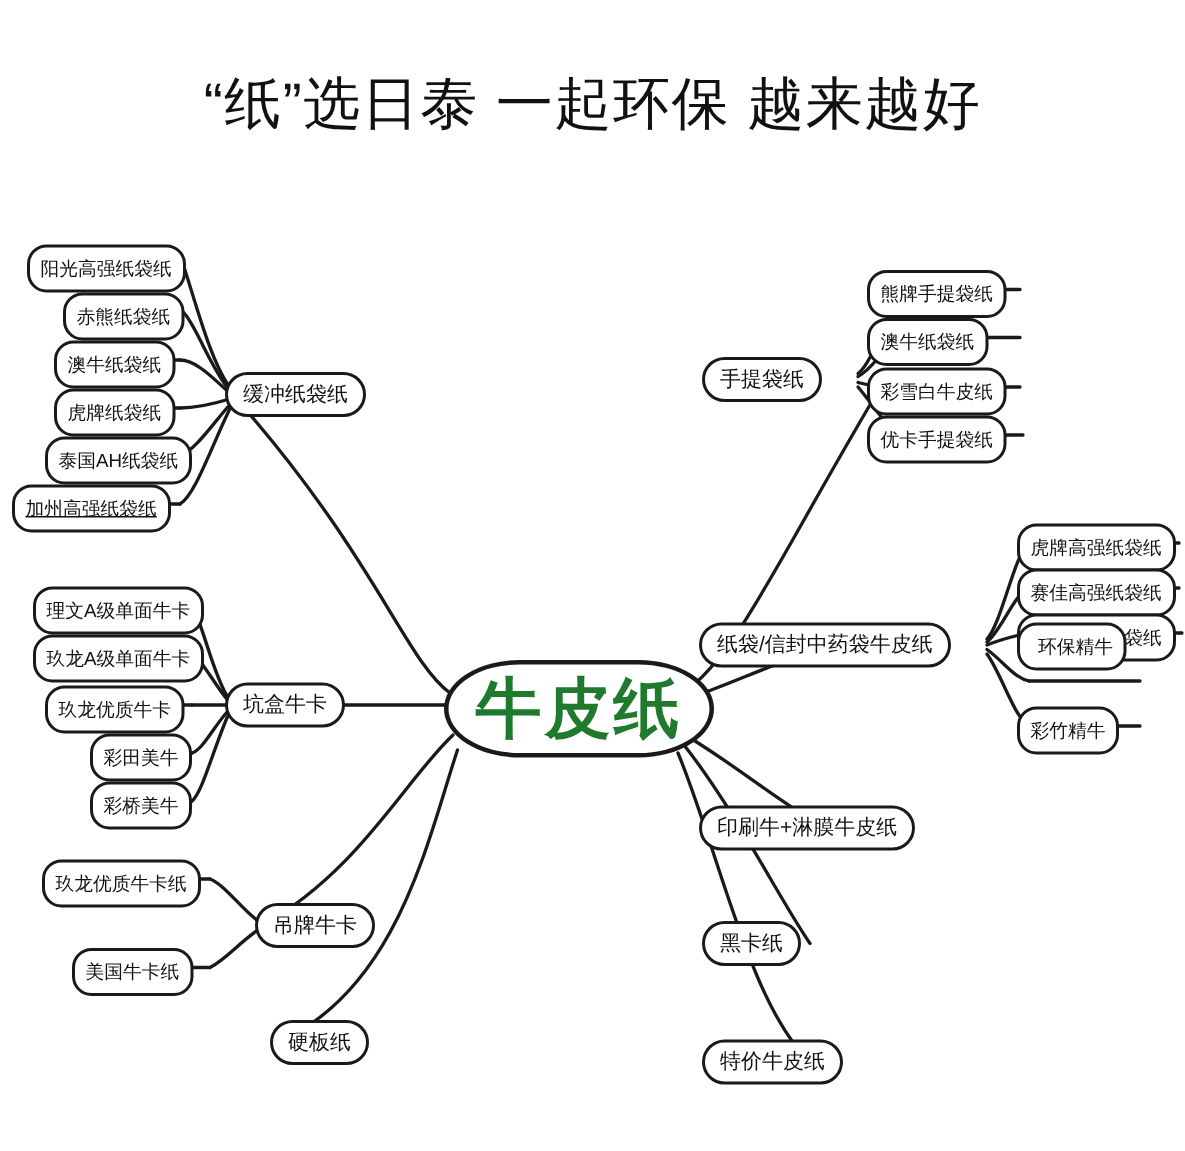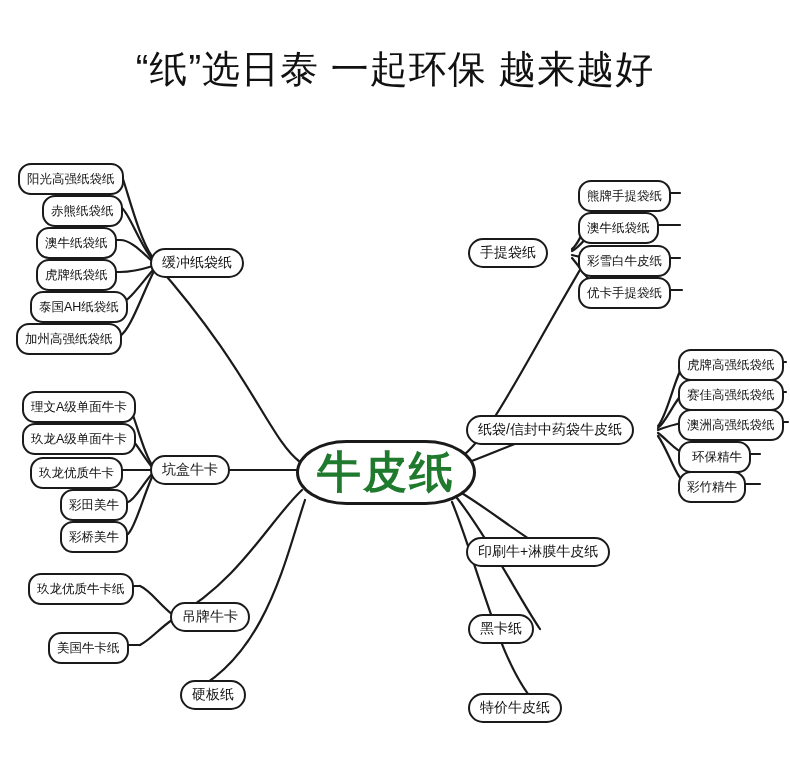--- a/index.html
+++ b/index.html
@@ -113,21 +113,21 @@
   </div>
 <div class="node leaf" style="left:36px;top:227px;">
     <span>澳牛纸袋纸</span>
   </div>
 <div class="node leaf" style="left:36px;top:259px;">
     <span>虎牌纸袋纸</span>
   </div>
 <div class="node leaf" style="left:30px;top:291px;">
     <span>泰国AH纸袋纸</span>
   </div>
-<div class="node leaf" style="left:16px;top:323px;">
+<div class="node leaf" style="left:8px;top:323px;text-decoration:underline;">
     <span>加州高强纸袋纸</span>
   </div>
 
 <div class="node branch" style="left:150px;top:455px;">
   <span>坑盒牛卡</span>
 </div>
 <div class="node leaf" style="left:22px;top:391px;">
     <span>理文A级单面牛卡</span>
   </div>
 <div class="node leaf" style="left:22px;top:423px;">
@@ -178,21 +178,21 @@
 </div>
 <div class="node leaf" style="left:678px;top:349px;align-items:center;">
     <span>虎牌高强纸袋纸</span>
   </div>
 <div class="node leaf" style="left:678px;top:379px;">
     <span>赛佳高强纸袋纸</span>
   </div>
 <div class="node leaf" style="left:678px;top:409px;text-align:right;">
     <span>澳洲高强纸袋纸</span>
   </div>
-<div class="node leaf" style="left:678px;top:441px;padding-left:12px;">
+<div class="node leaf" style="left:678px;top:415px;padding-left:12px;">
     <span>环保精牛</span>
   </div>
 <div class="node leaf" style="left:678px;top:471px;">
     <span>彩竹精牛</span>
   </div>
 
 <div class="node branch" style="left:466px;top:537px;">
   <span>印刷牛+淋膜牛皮纸</span>
 </div>
 

